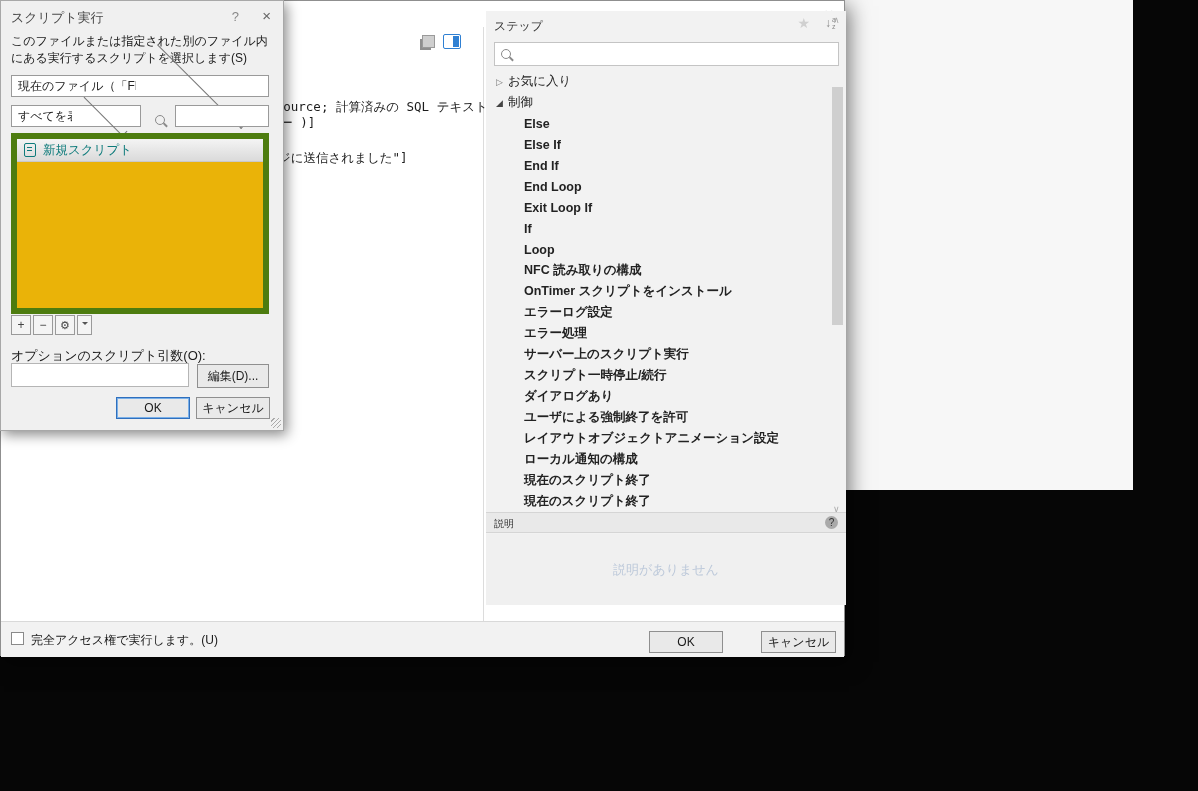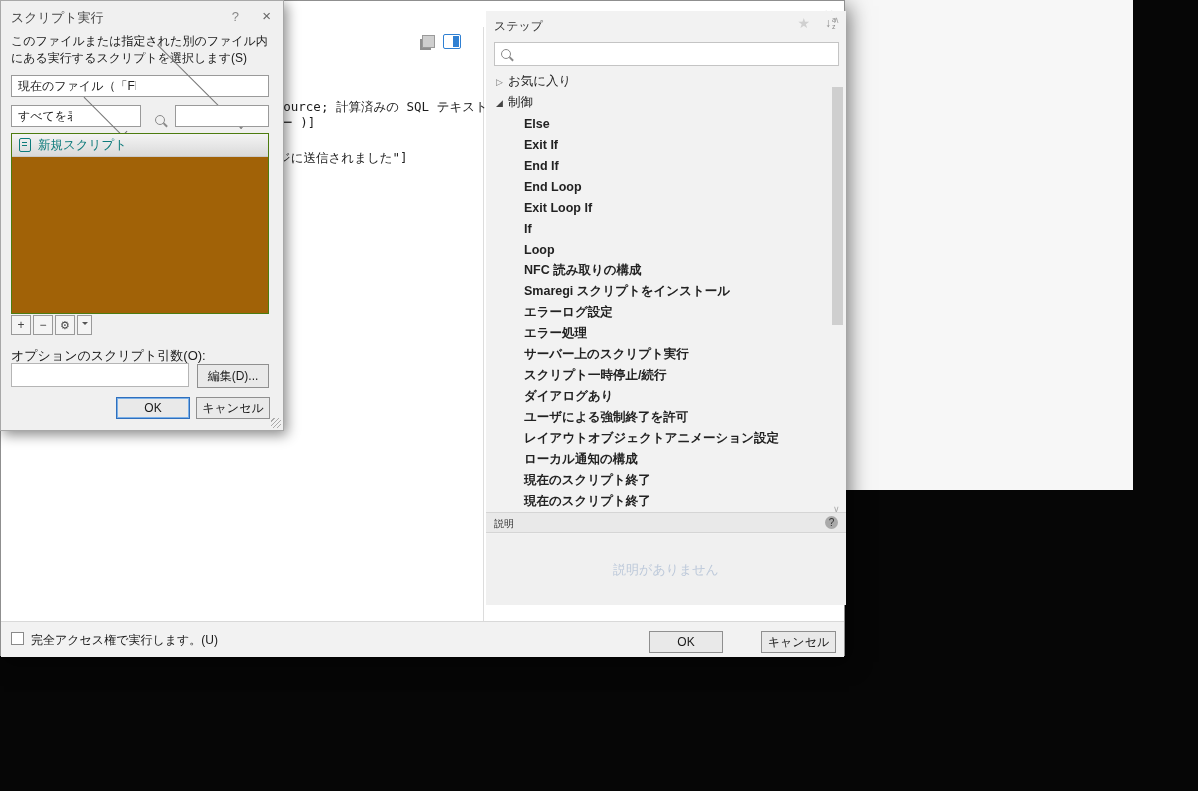--- a/index.html
+++ b/index.html
@@ -108,21 +108,21 @@
   .sp-title{position:absolute;left:10px;top:8px;font-size:13px;color:#4a4a4a;}
   .sp-help{position:absolute;right:44px;top:8px;color:#888;font-size:13px;}
   .sp-close{position:absolute;right:12px;top:6px;color:#666;font-size:15px;}
   .sp-desc{position:absolute;left:10px;top:32px;width:262px;font-size:12px;color:#1a1a1a;line-height:17px;}
   .sp-select{position:absolute;background:#fff;border:1px solid #9a9a9a;box-sizing:border-box;display:flex;align-items:center;}
   .sp-select span{font-size:12px;color:#222;margin-left:6px;flex:1;white-space:nowrap;overflow:hidden;}
   .vchev{width:6px;height:6px;border:solid #777;border-width:0 1.5px 1.5px 0;transform:rotate(45deg);margin-right:7px;margin-top:-3px;flex:none;}
   .mag{width:8px;height:8px;border:1.5px solid #8a8a8a;border-radius:50%;position:relative;display:inline-block;}
   .mag:after{content:"";position:absolute;left:7px;top:8px;width:5px;height:1.5px;background:#8a8a8a;transform:rotate(45deg);}
   .sp-search-input{position:absolute;left:174px;top:104px;width:94px;height:22px;background:#fff;border:1px solid #9a9a9a;box-sizing:border-box;}
-  .sp-list{position:absolute;left:10px;top:132px;width:258px;height:181px;background:#a16207;border:1px solid #4d7c0f;box-sizing:border-box;}
+  .sp-list{position:absolute;left:10px;top:132px;width:258px;height:181px;background:#eab308;border:6px solid #4d7c0f;box-sizing:border-box;}
   .sp-row{height:22px;background:linear-gradient(#f4f4f4,#dadada);border-bottom:1px solid #c9c9c9;
           display:flex;align-items:center;}
   .script-glyph{width:10px;height:12px;border:1.5px solid #0e7b7b;border-radius:2px;margin-left:60px;position:relative;}
   .script-glyph:after{content:"";position:absolute;left:1.5px;top:3px;width:5px;height:1px;background:#0e7b7b;box-shadow:0 3px 0 #0e7b7b;}
   .sp-row span{font-size:12.5px;color:#0e7b7b;margin-left:7px;}
   .sp-tools{position:absolute;left:10px;top:314px;display:flex;gap:2px;}
   .sp-tool{width:20px;height:20px;background:#f4f4f4;border:1px solid #9a9a9a;box-sizing:border-box;
            display:flex;align-items:center;justify-content:center;font-size:12px;color:#444;}
   .sp-tool.narrow{width:15px;}
   .sp-param-label{position:absolute;left:10px;top:346px;font-size:13px;color:#1a1a1a;}
@@ -423,21 +423,21 @@
             <span class="step-label">制御</span>
           </div>
 
           <div class="step-row leaf">
 
             <span class="step-label">Else</span>
           </div>
 
           <div class="step-row leaf">
 
-            <span class="step-label">Exit If</span>
+            <span class="step-label">Else If</span>
           </div>
 
           <div class="step-row leaf">
 
             <span class="step-label">End If</span>
           </div>
 
           <div class="step-row leaf">
 
             <span class="step-label">End Loop</span>
@@ -458,21 +458,21 @@
             <span class="step-label">Loop</span>
           </div>
 
           <div class="step-row leaf">
 
             <span class="step-label">NFC 読み取りの構成</span>
           </div>
 
           <div class="step-row leaf">
 
-            <span class="step-label">Smaregi スクリプトをインストール</span>
+            <span class="step-label">OnTimer スクリプトをインストール</span>
           </div>
 
           <div class="step-row leaf">
 
             <span class="step-label">エラーログ設定</span>
           </div>
 
           <div class="step-row leaf">
 
             <span class="step-label">エラー処理</span>

